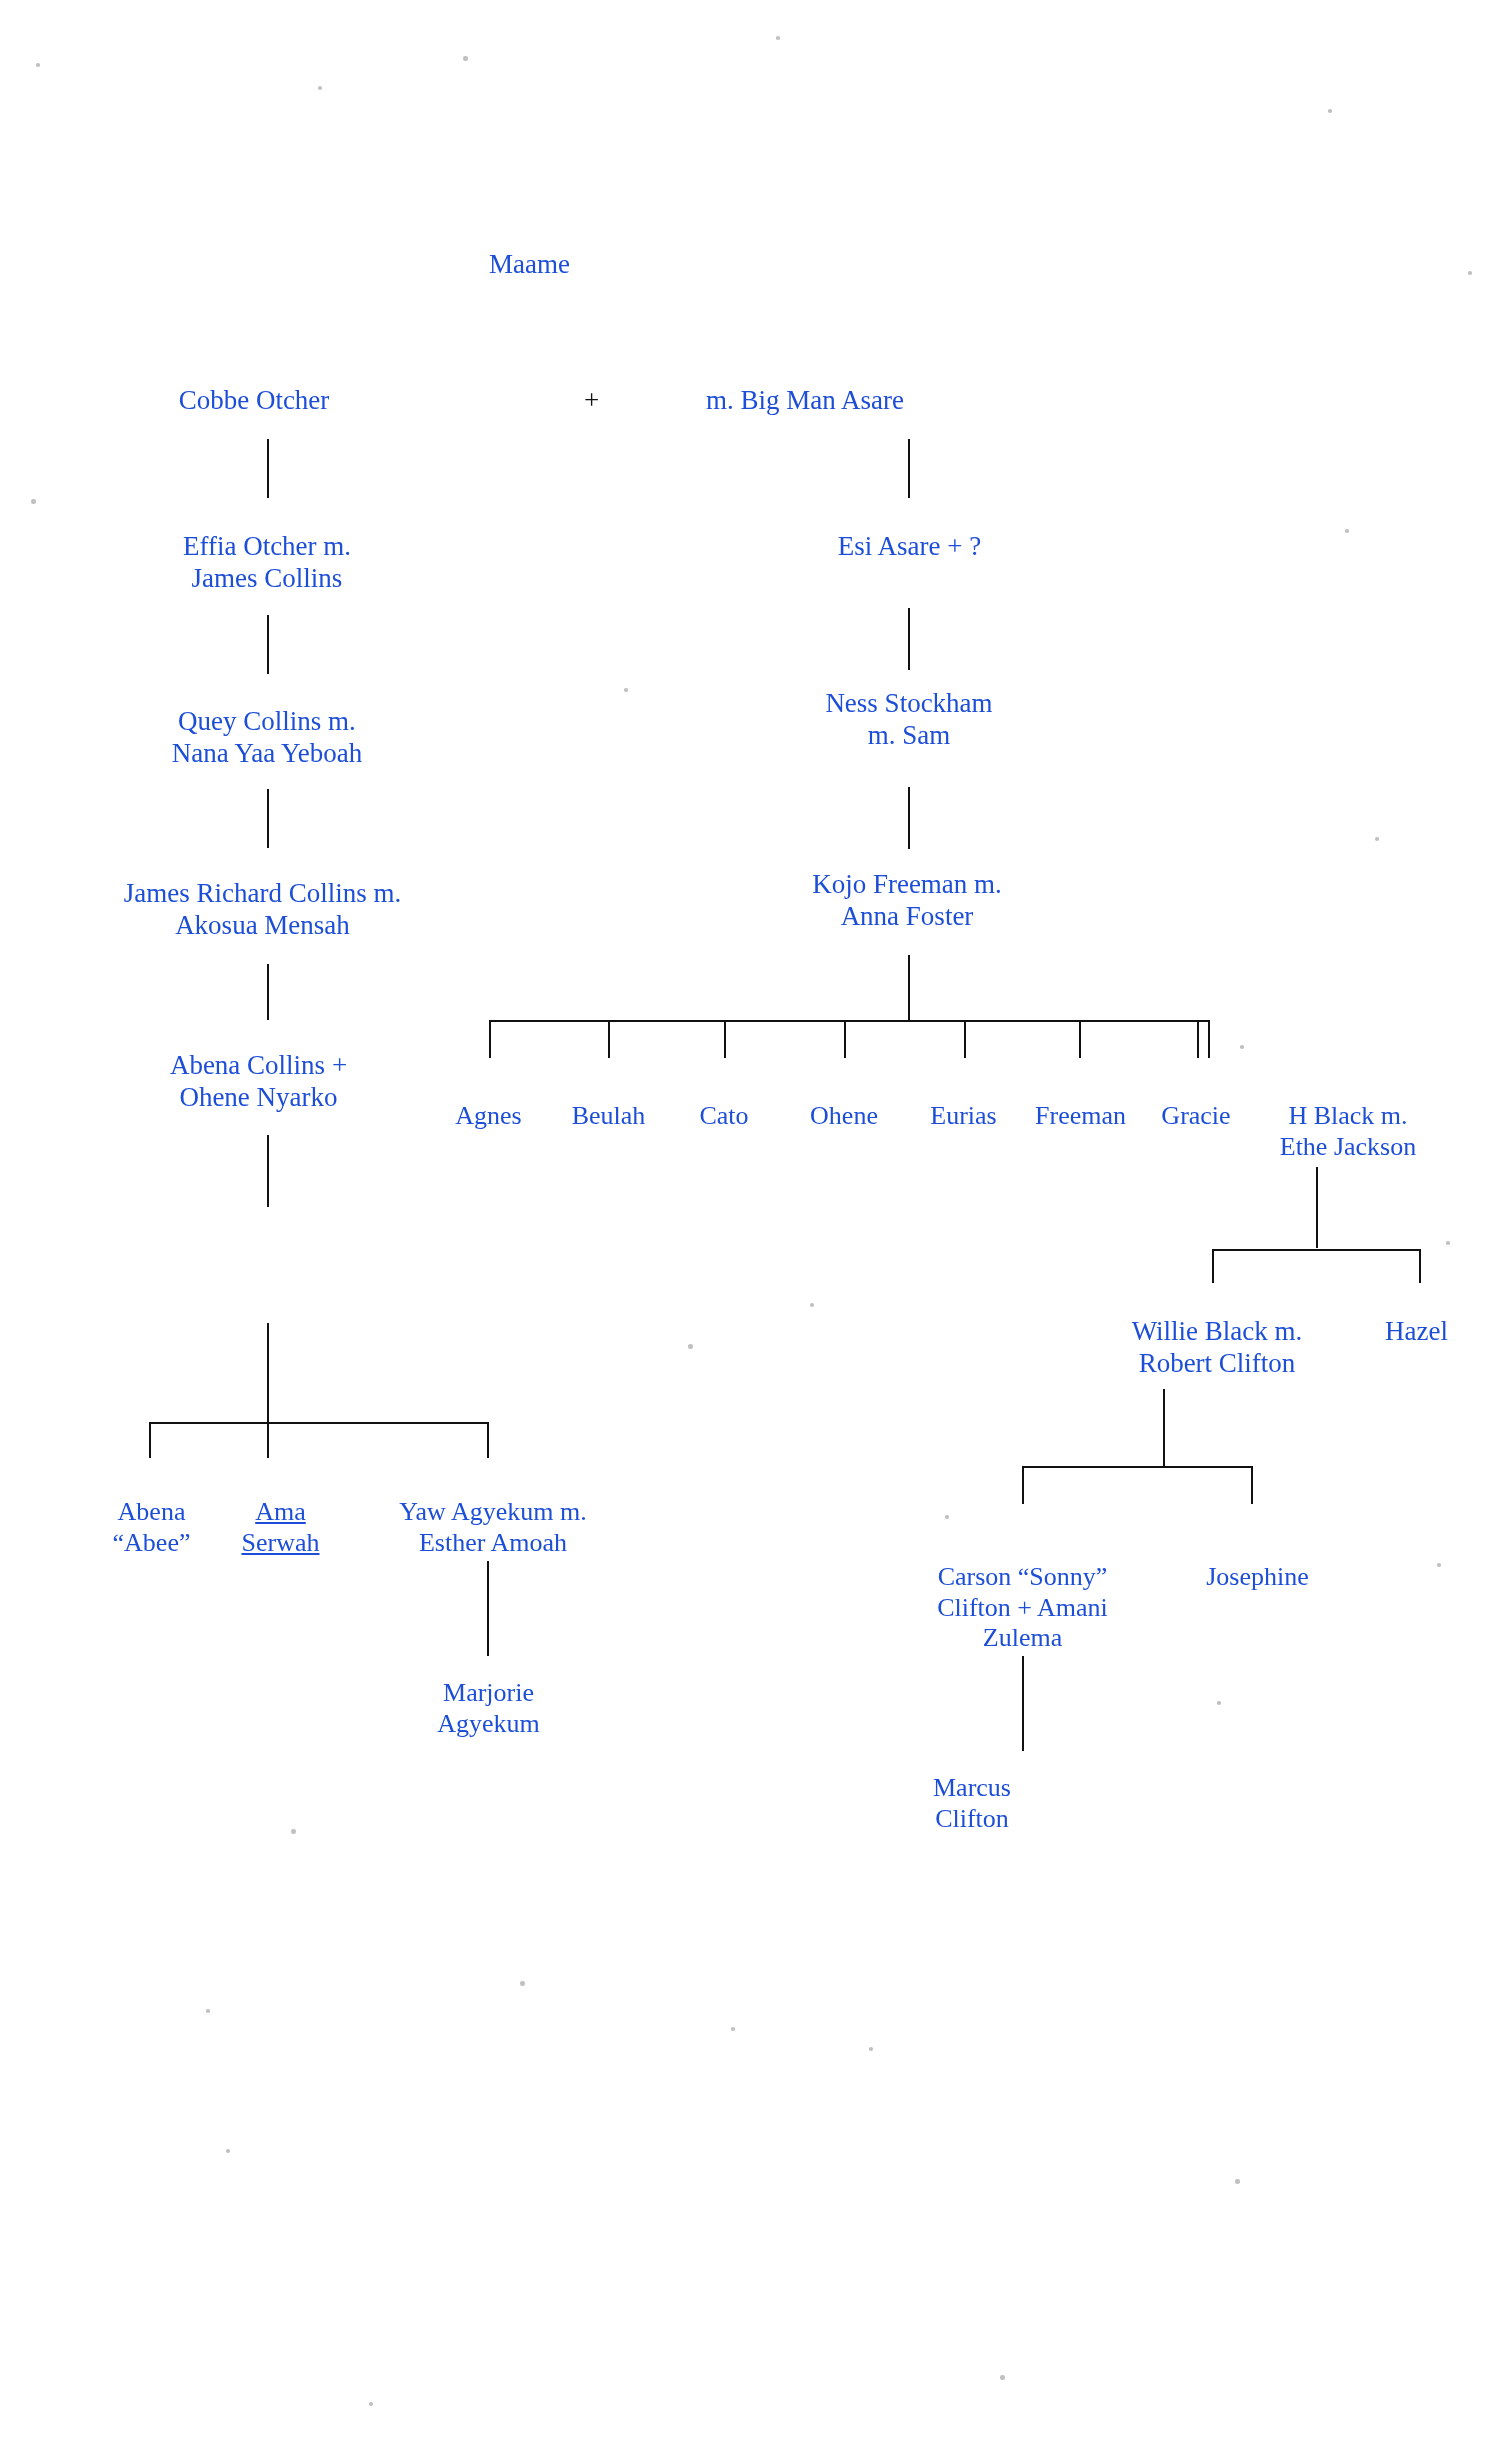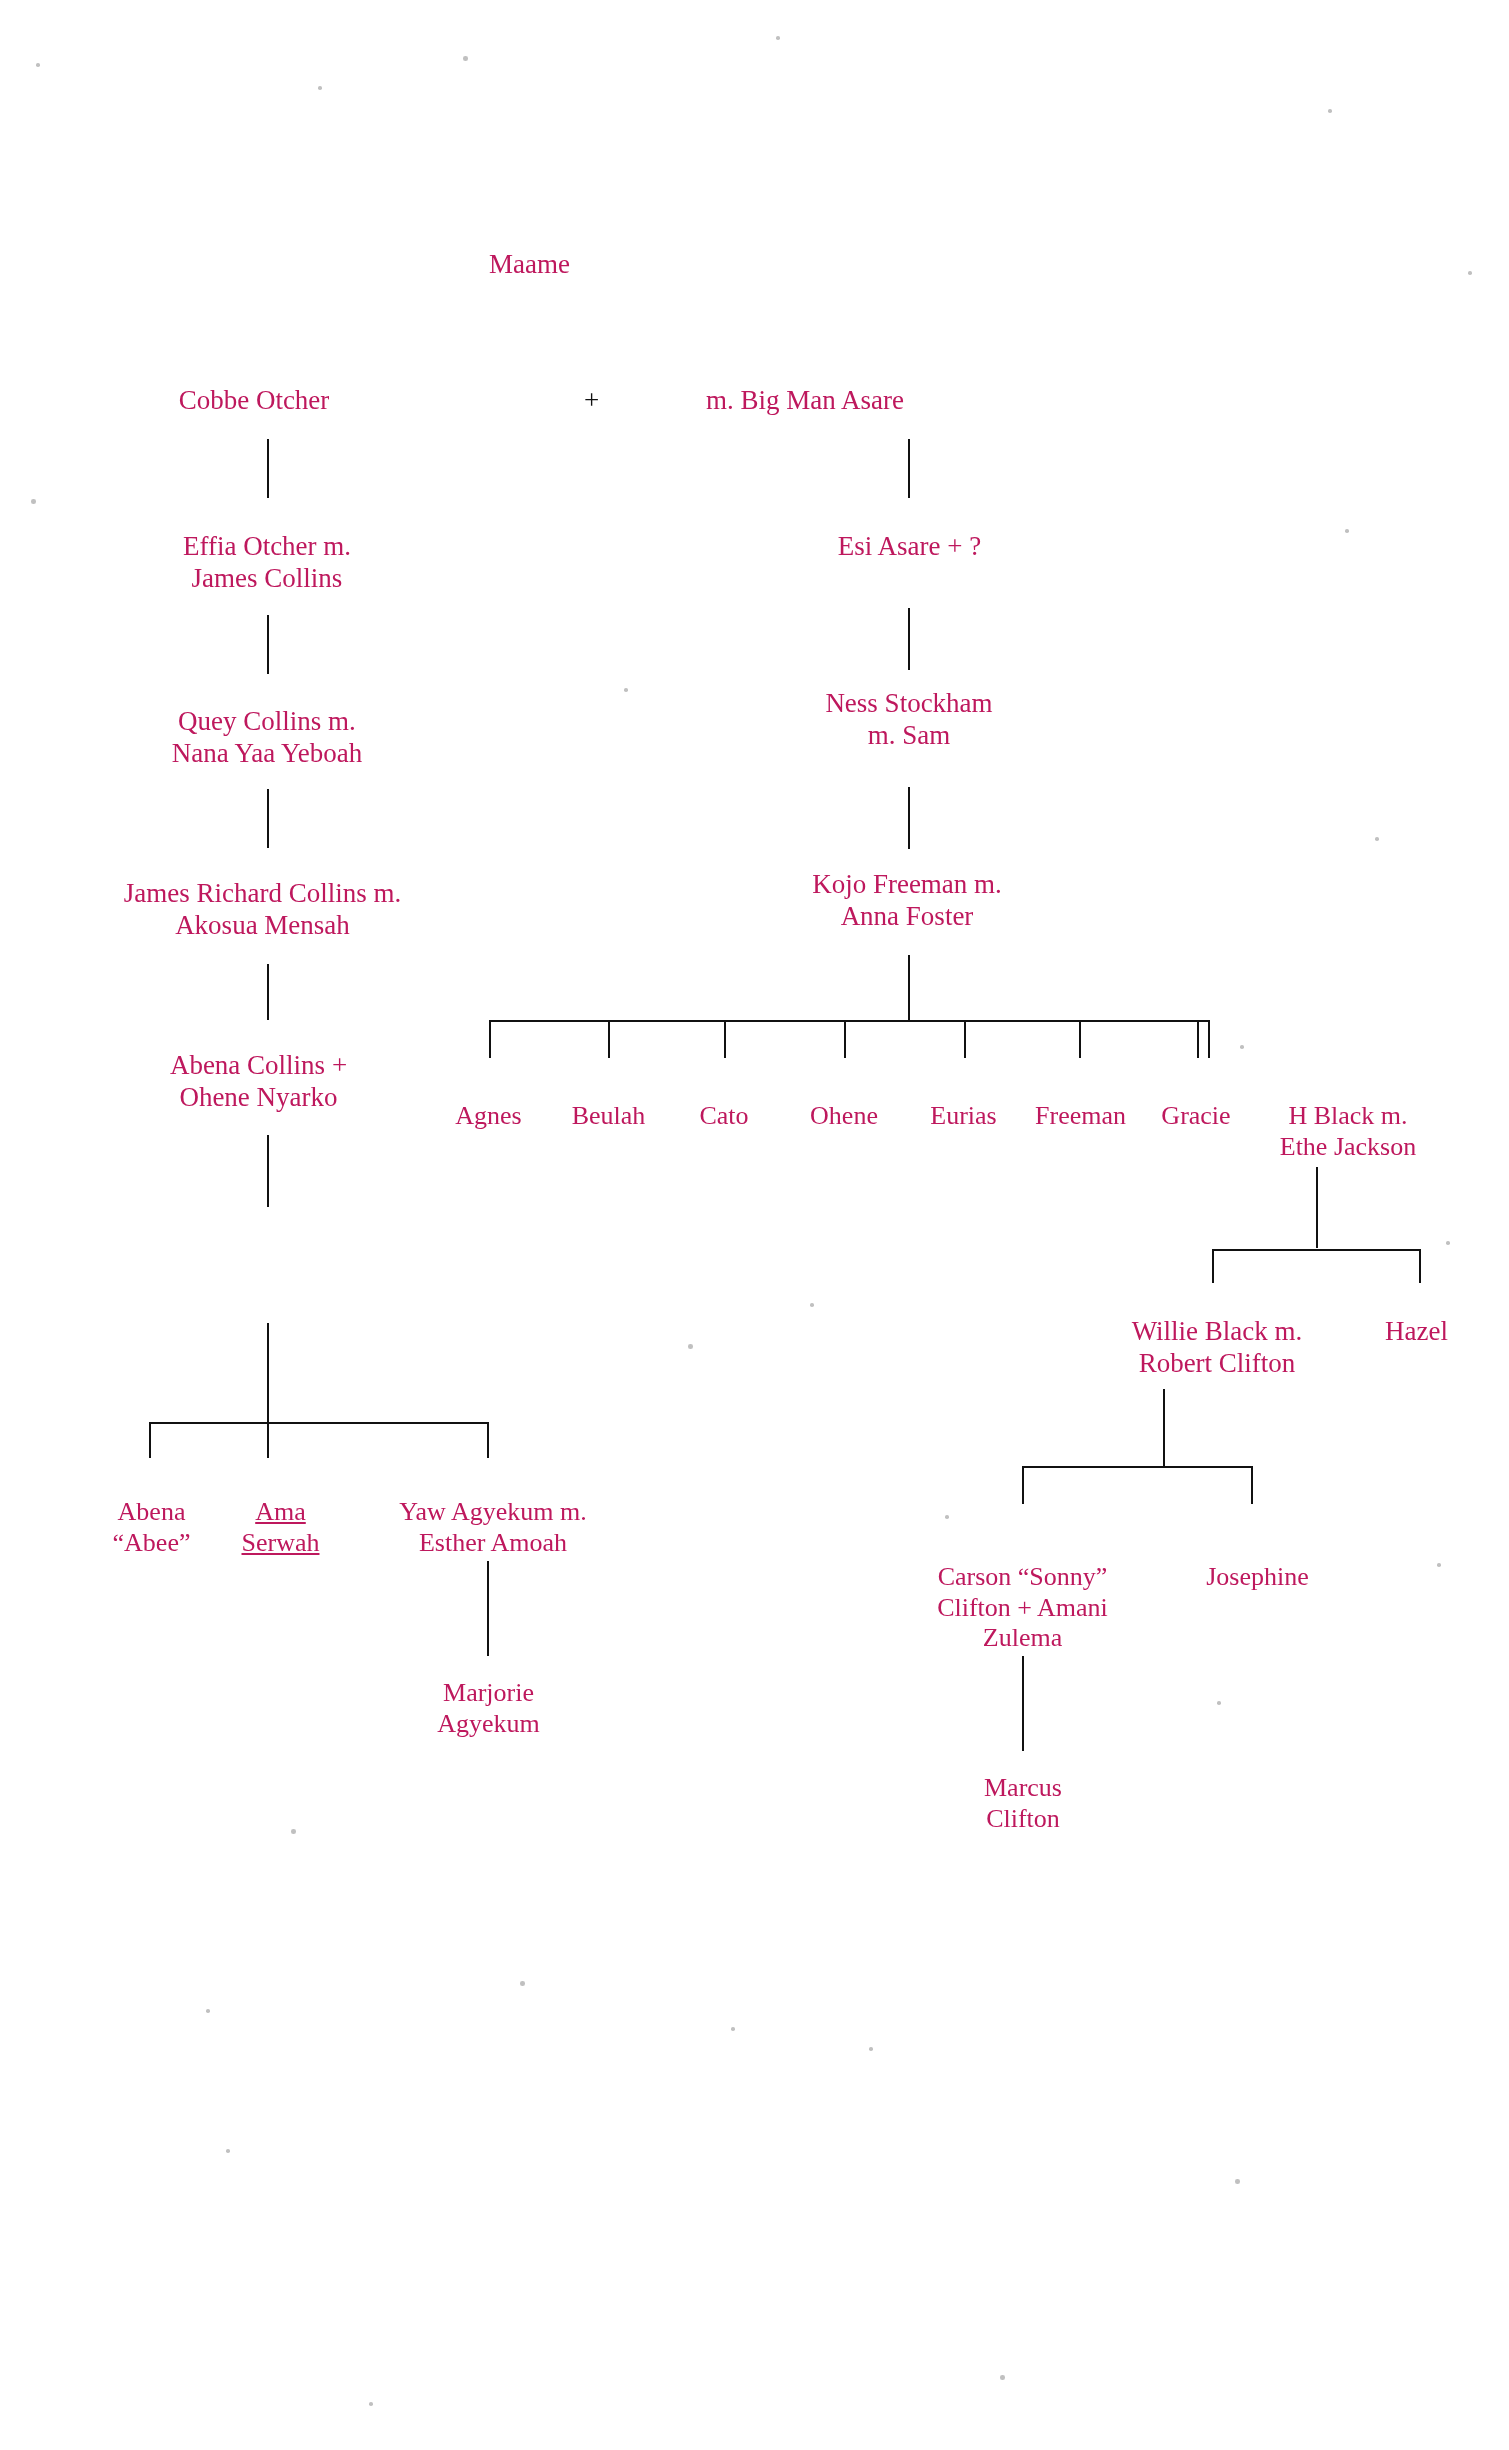--- a/index.html
+++ b/index.html
@@ -20,21 +20,21 @@
     left: 0;
     top: 0;
     width: 1509px;
     height: 2450px;
   }
   .node {
     position: absolute;
     text-align: center;
     line-height: 1.18;
     white-space: pre-line;
-    color: #be185d;
+    color: #1d4ed8;
   }
   .n-lg { font-size: 27px; }
   .n-md { font-size: 26px; margin-top: 13px; }
   .vline {
     position: absolute;
     width: 1.8px;
     background: #111;
   }
   .hline {
     position: absolute;
@@ -151,21 +151,21 @@
   <div class="node n-md" style="left:887px; top:1549px; width:271px;">Carson “Sonny”
 Clifton + Amani
 Zulema</div>
   <div class="node n-md" style="left:1167px; top:1549px; width:181px;">Josephine</div>
 
   <div class="vline" style="left:487px; top:1561px; height:95px;"></div>
   <div class="vline" style="left:1022px; top:1656px; height:95px;"></div>
 
   <div class="node n-md" style="left:389px; top:1665px; width:199px;">Marjorie
 Agyekum</div>
-  <div class="node n-md" style="left:928px; top:1760px; width:190px;">Marcus
+  <div class="node n-md" style="left:877px; top:1760px; width:190px;">Marcus
 Clifton</div>
 
   <div class="speck" style="left:36px; top:63px; width:3.6px; height:3.6px;"></div>
   <div class="speck" style="left:463px; top:56px; width:4.5px; height:4.5px;"></div>
   <div class="speck" style="left:776px; top:36px; width:3.6px; height:3.6px;"></div>
   <div class="speck" style="left:318px; top:86px; width:3.6px; height:3.6px;"></div>
   <div class="speck" style="left:1328px; top:109px; width:3.6px; height:3.6px;"></div>
   <div class="speck" style="left:1468px; top:271px; width:3.6px; height:3.6px;"></div>
   <div class="speck" style="left:31px; top:499px; width:4.5px; height:4.5px;"></div>
   <div class="speck" style="left:1345px; top:529px; width:3.6px; height:3.6px;"></div>

